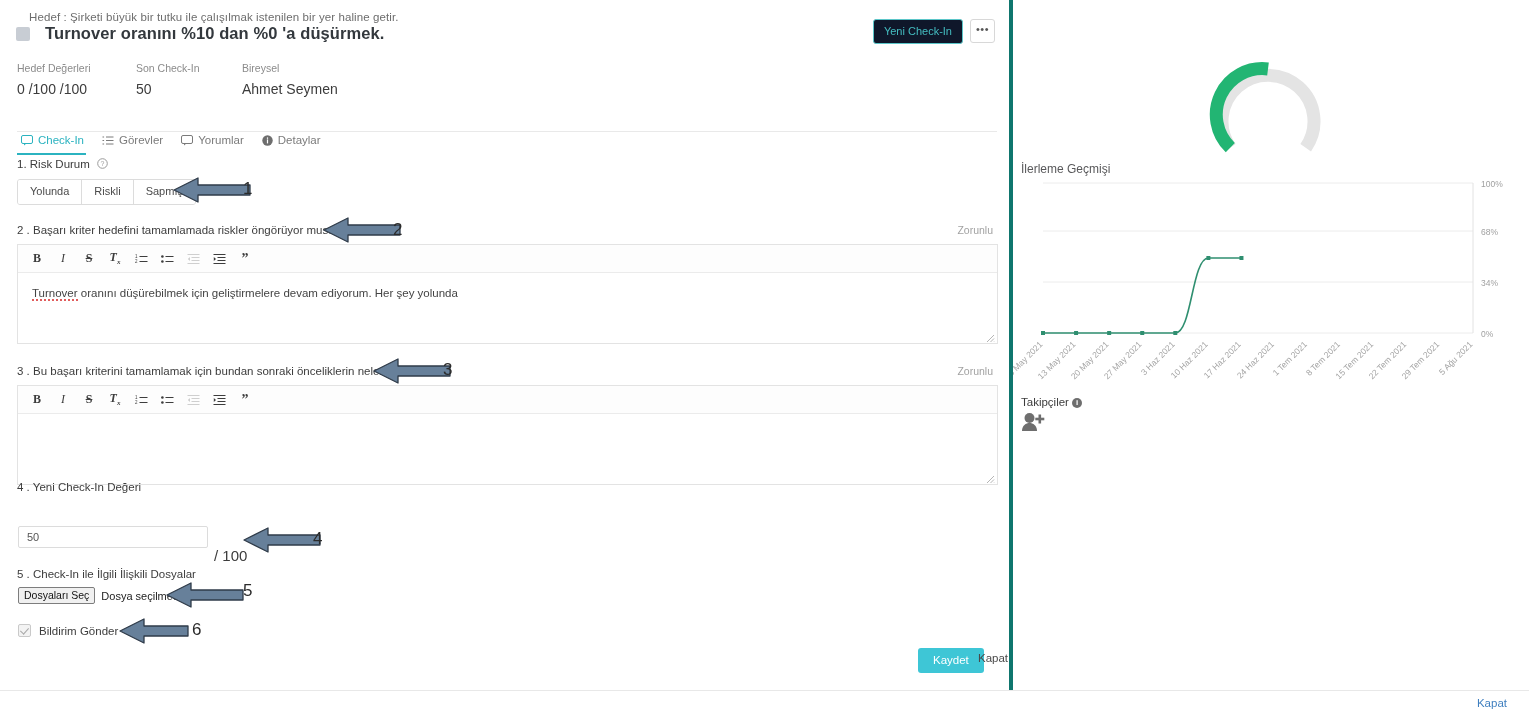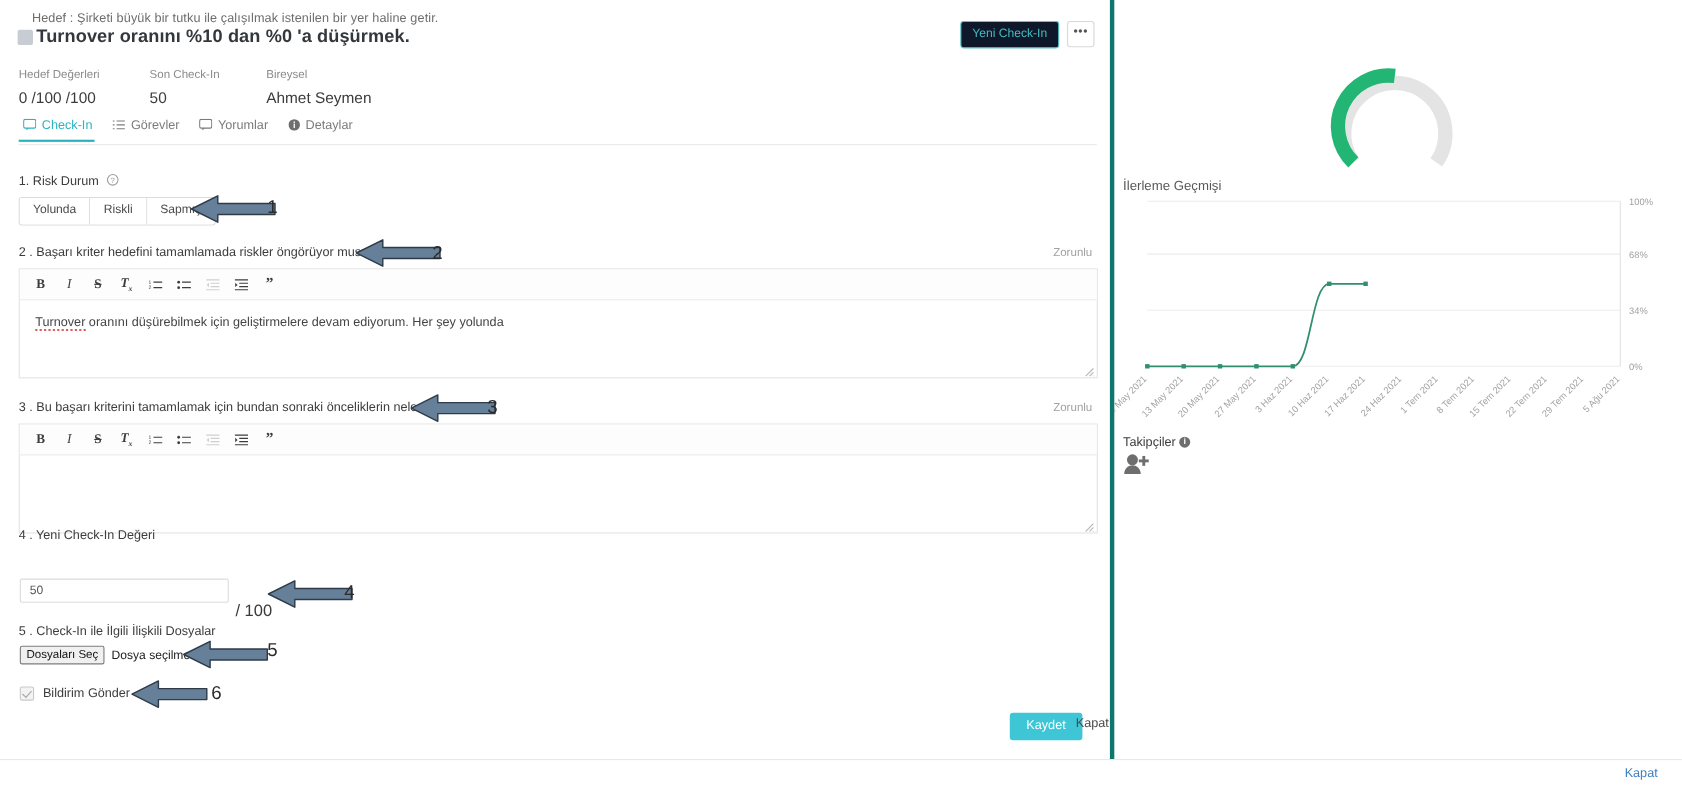--- a/index.html
+++ b/index.html
@@ -28,21 +28,21 @@
     border-top: 1px solid #e8e8e8; background: #fff;
   }
 
   
   .goal-line {
     position: absolute; left: 29px; top: 11px;
     font-size: 11.5px; color: #6d6d6d; letter-spacing: .1px;
   }
   .title-row {
     position: absolute; left: 16px; top: 24px;
-    display: flex; align-items: center; gap: 3px;
+    display: flex; align-items: center; gap: 15px;
   }
   .title-swatch {
     width: 14px; height: 14px; background: #c8cdd4; border-radius: 2px;
   }
   .title-text {
     font-size: 16.5px; color: #33383d; font-weight: 600; letter-spacing: .1px;
   }
 
   .btn-newcheckin {
     position: absolute; right: 46px; top: 19px;
@@ -67,23 +67,23 @@
   #meta-1 { left: 136px; }
   #meta-2 { left: 242px; }
 
   
   .tabs {
     position: absolute; left: 17px; top: 108px; width: 980px; height: 24px;
     border-bottom: 1px solid #e9e9e9;
     display: flex; align-items: flex-start; gap: 0;
   }
   .tab {
-    display: flex; align-items: flex-start; gap: 5px;
+    display: flex; align-items: flex-end; gap: 5px;
     padding: 0 14px 8px 4px; font-size: 11.5px; color: #7b7b7b;
-    cursor: pointer; position: relative;
+    cursor: pointer; position: relative; margin-top: 26px;
   }
   .tab.active { color: #2bb3c0; }
   .tab.active::after {
     content: ""; position: absolute; left: 0; right: 12px; bottom: -1px;
     height: 2px; background: #2bb3c0;
   }
   .tab svg { display: block; }
 
   
   .q-label {

